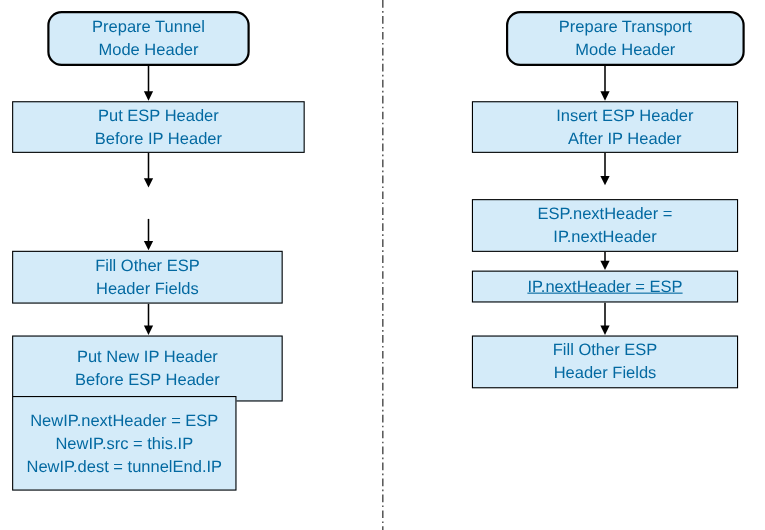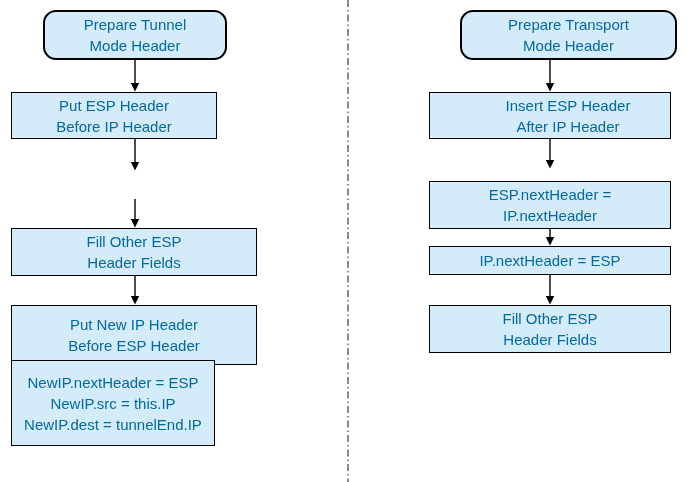--- a/index.html
+++ b/index.html
@@ -36,30 +36,30 @@
     line-height: 21px;
     color: #0369a1;
     white-space: pre-line;
   }
   .box.rounded {
     border-width: 2px;
     border-radius: 13px;
   }
   
   .l0 { left: 43px;  top: 10px;  width: 184px; height: 50px; }
-  .l1 { left: 11px;  top: 92px;  width: 206px; height: 47px; }
+  .l1 { left: 11px;  top: 92px;  width: 266px; height: 47px; }
   .l2 { left: 11px;  top: 171px; width: 246px; height: 28px; }
   .l3 { left: 11px;  top: 228px; width: 246px; height: 48px; }
   .l4 { left: 11px;  top: 305px; width: 246px; height: 60px; }
   .l5 { left: 11px;  top: 360px; width: 204px; height: 86px; }
   
   .r0 { left: 460px; top: 10px;  width: 217px; height: 50px; }
   .r1 { left: 429px; top: 92px;  width: 242px; height: 47px; padding-left: 36px; }
   .r2 { left: 429px; top: 169px; width: 242px; height: 48px; margin-top: 12px; }
-  .r3 { left: 429px; top: 246px; width: 242px; height: 29px; }
+  .r3 { left: 429px; top: 246px; width: 242px; height: 29px; text-decoration: underline; }
   .r4 { left: 429px; top: 305px; width: 242px; height: 48px; }
 </style>
 </head>
 <body>
 
 <div class="canvas">
 
   <svg class="connectors" width="695" height="482" viewBox="0 0 695 482" xmlns="http://www.w3.org/2000/svg">
 
     <line x1="348" y1="0" x2="348" y2="482" stroke="#595959" stroke-width="1.4" stroke-dasharray="7 3 1.5 3"></line>

